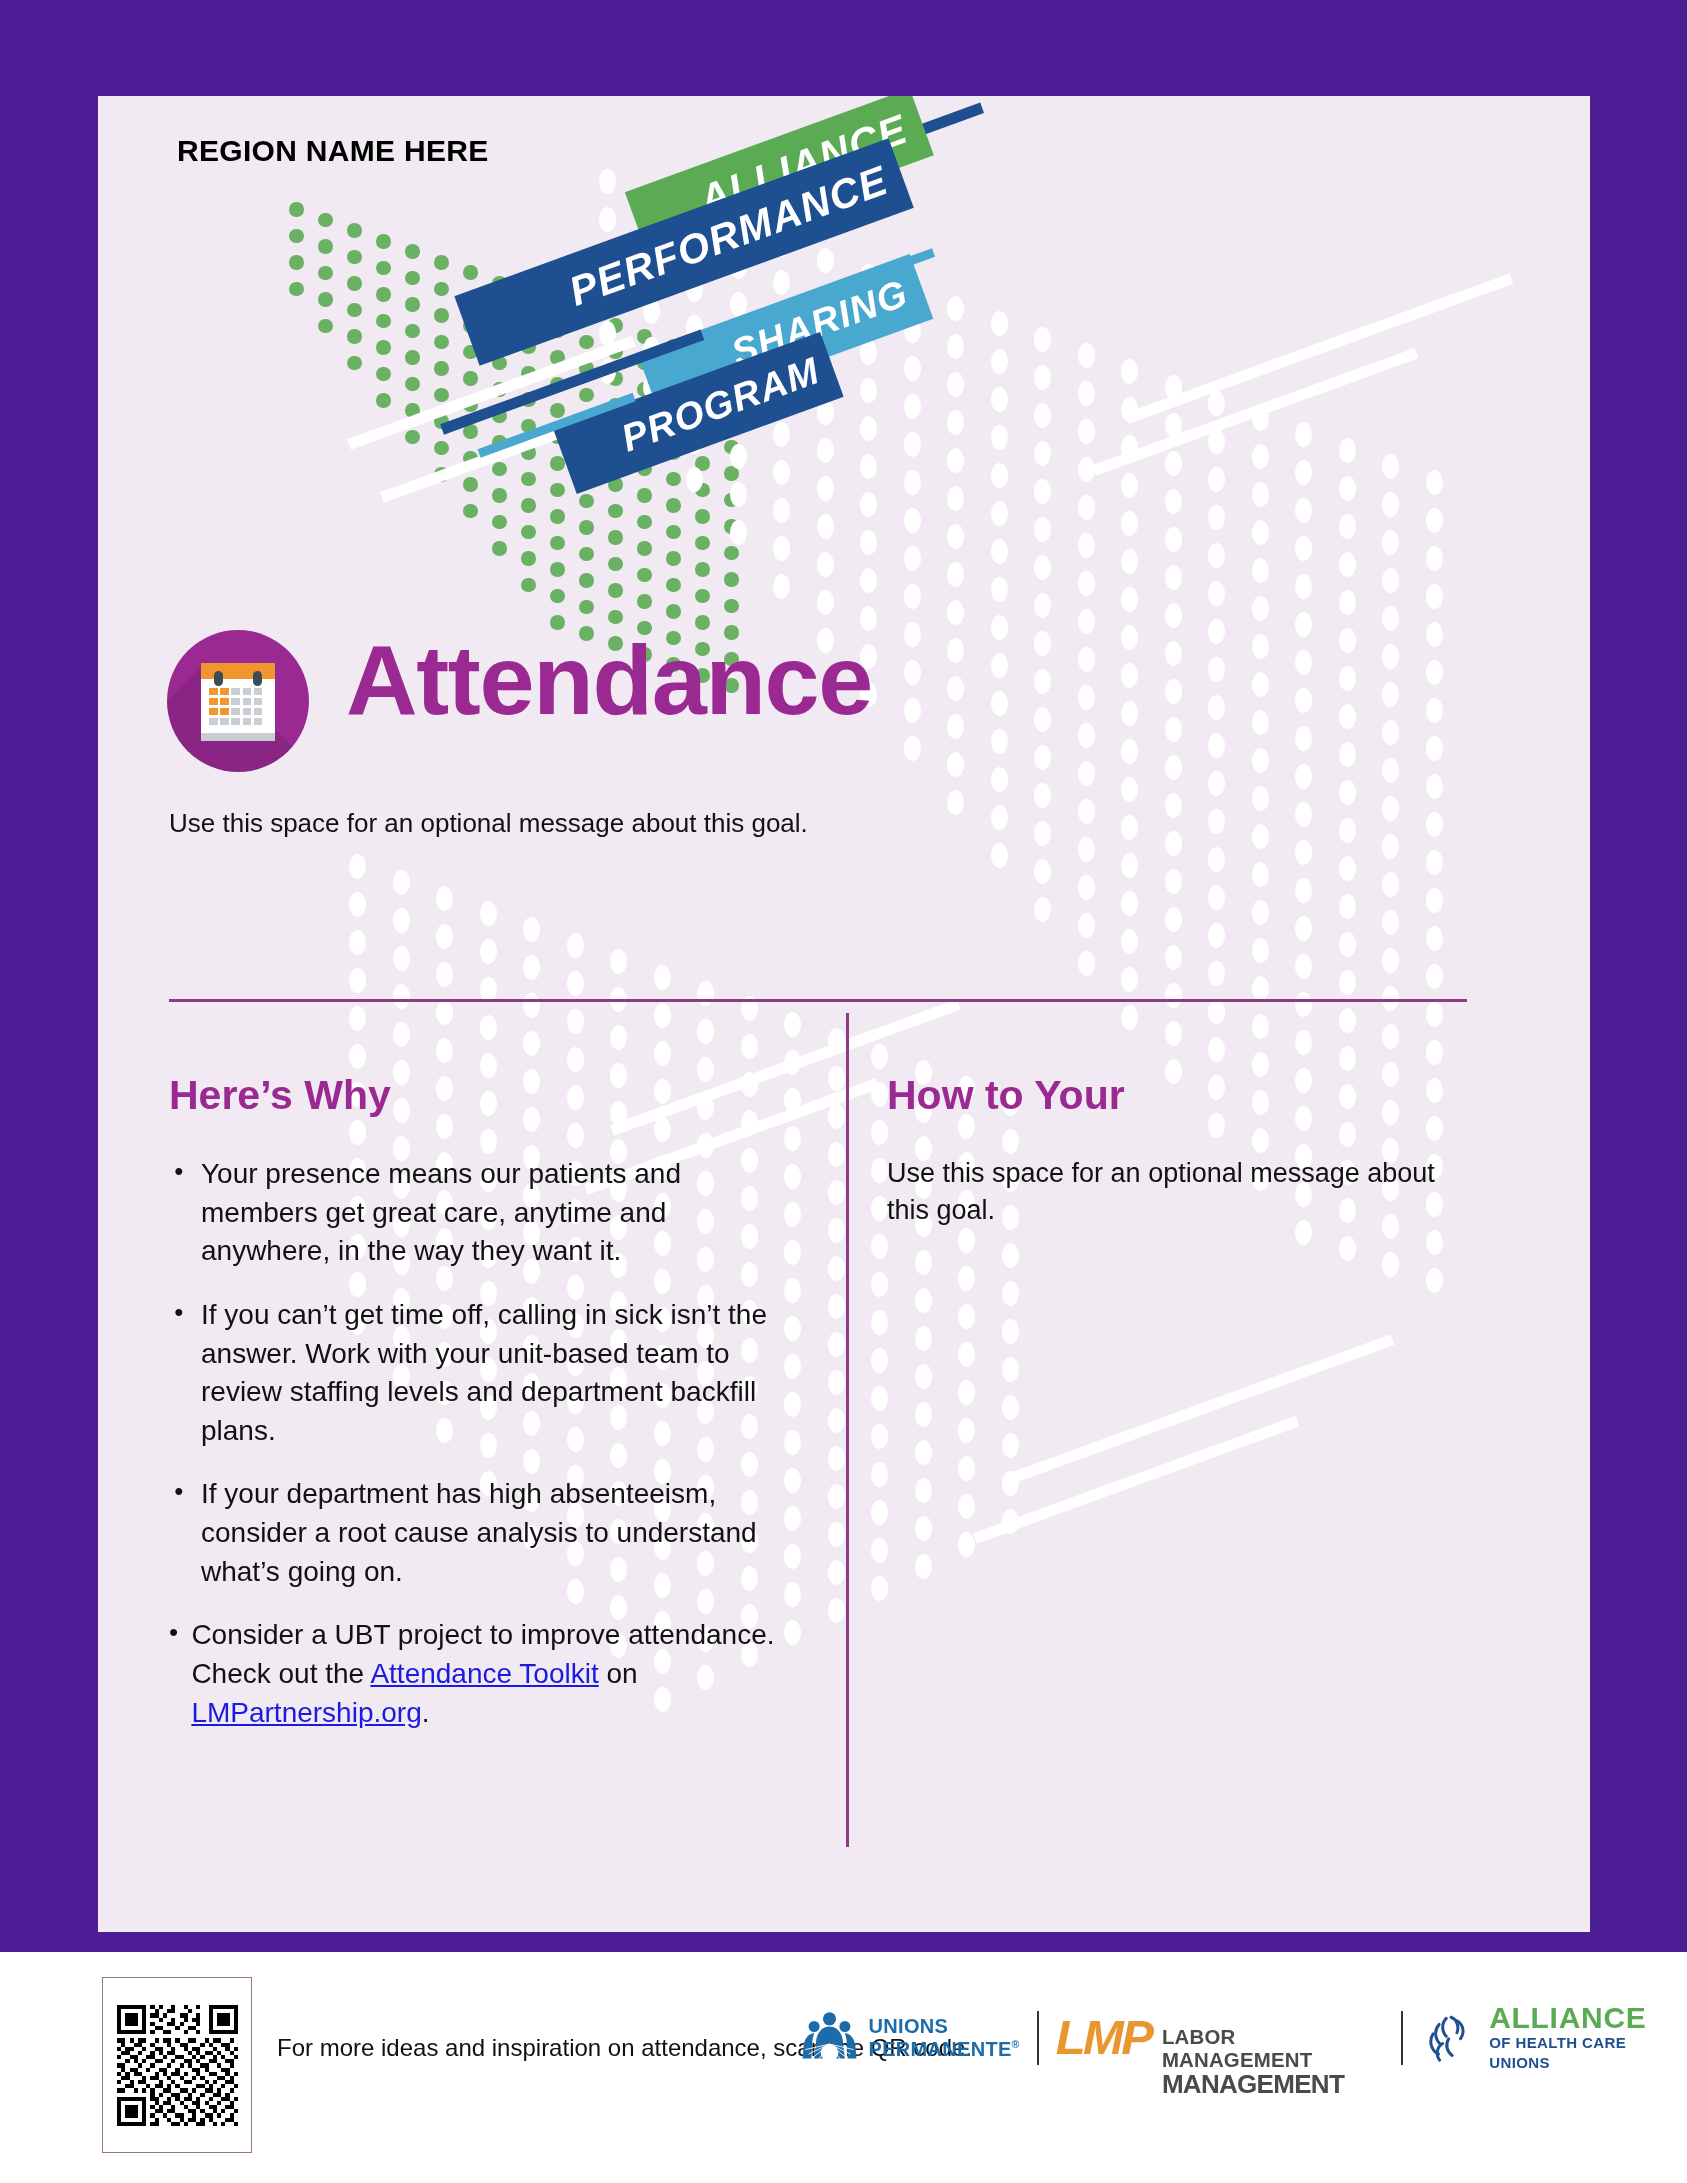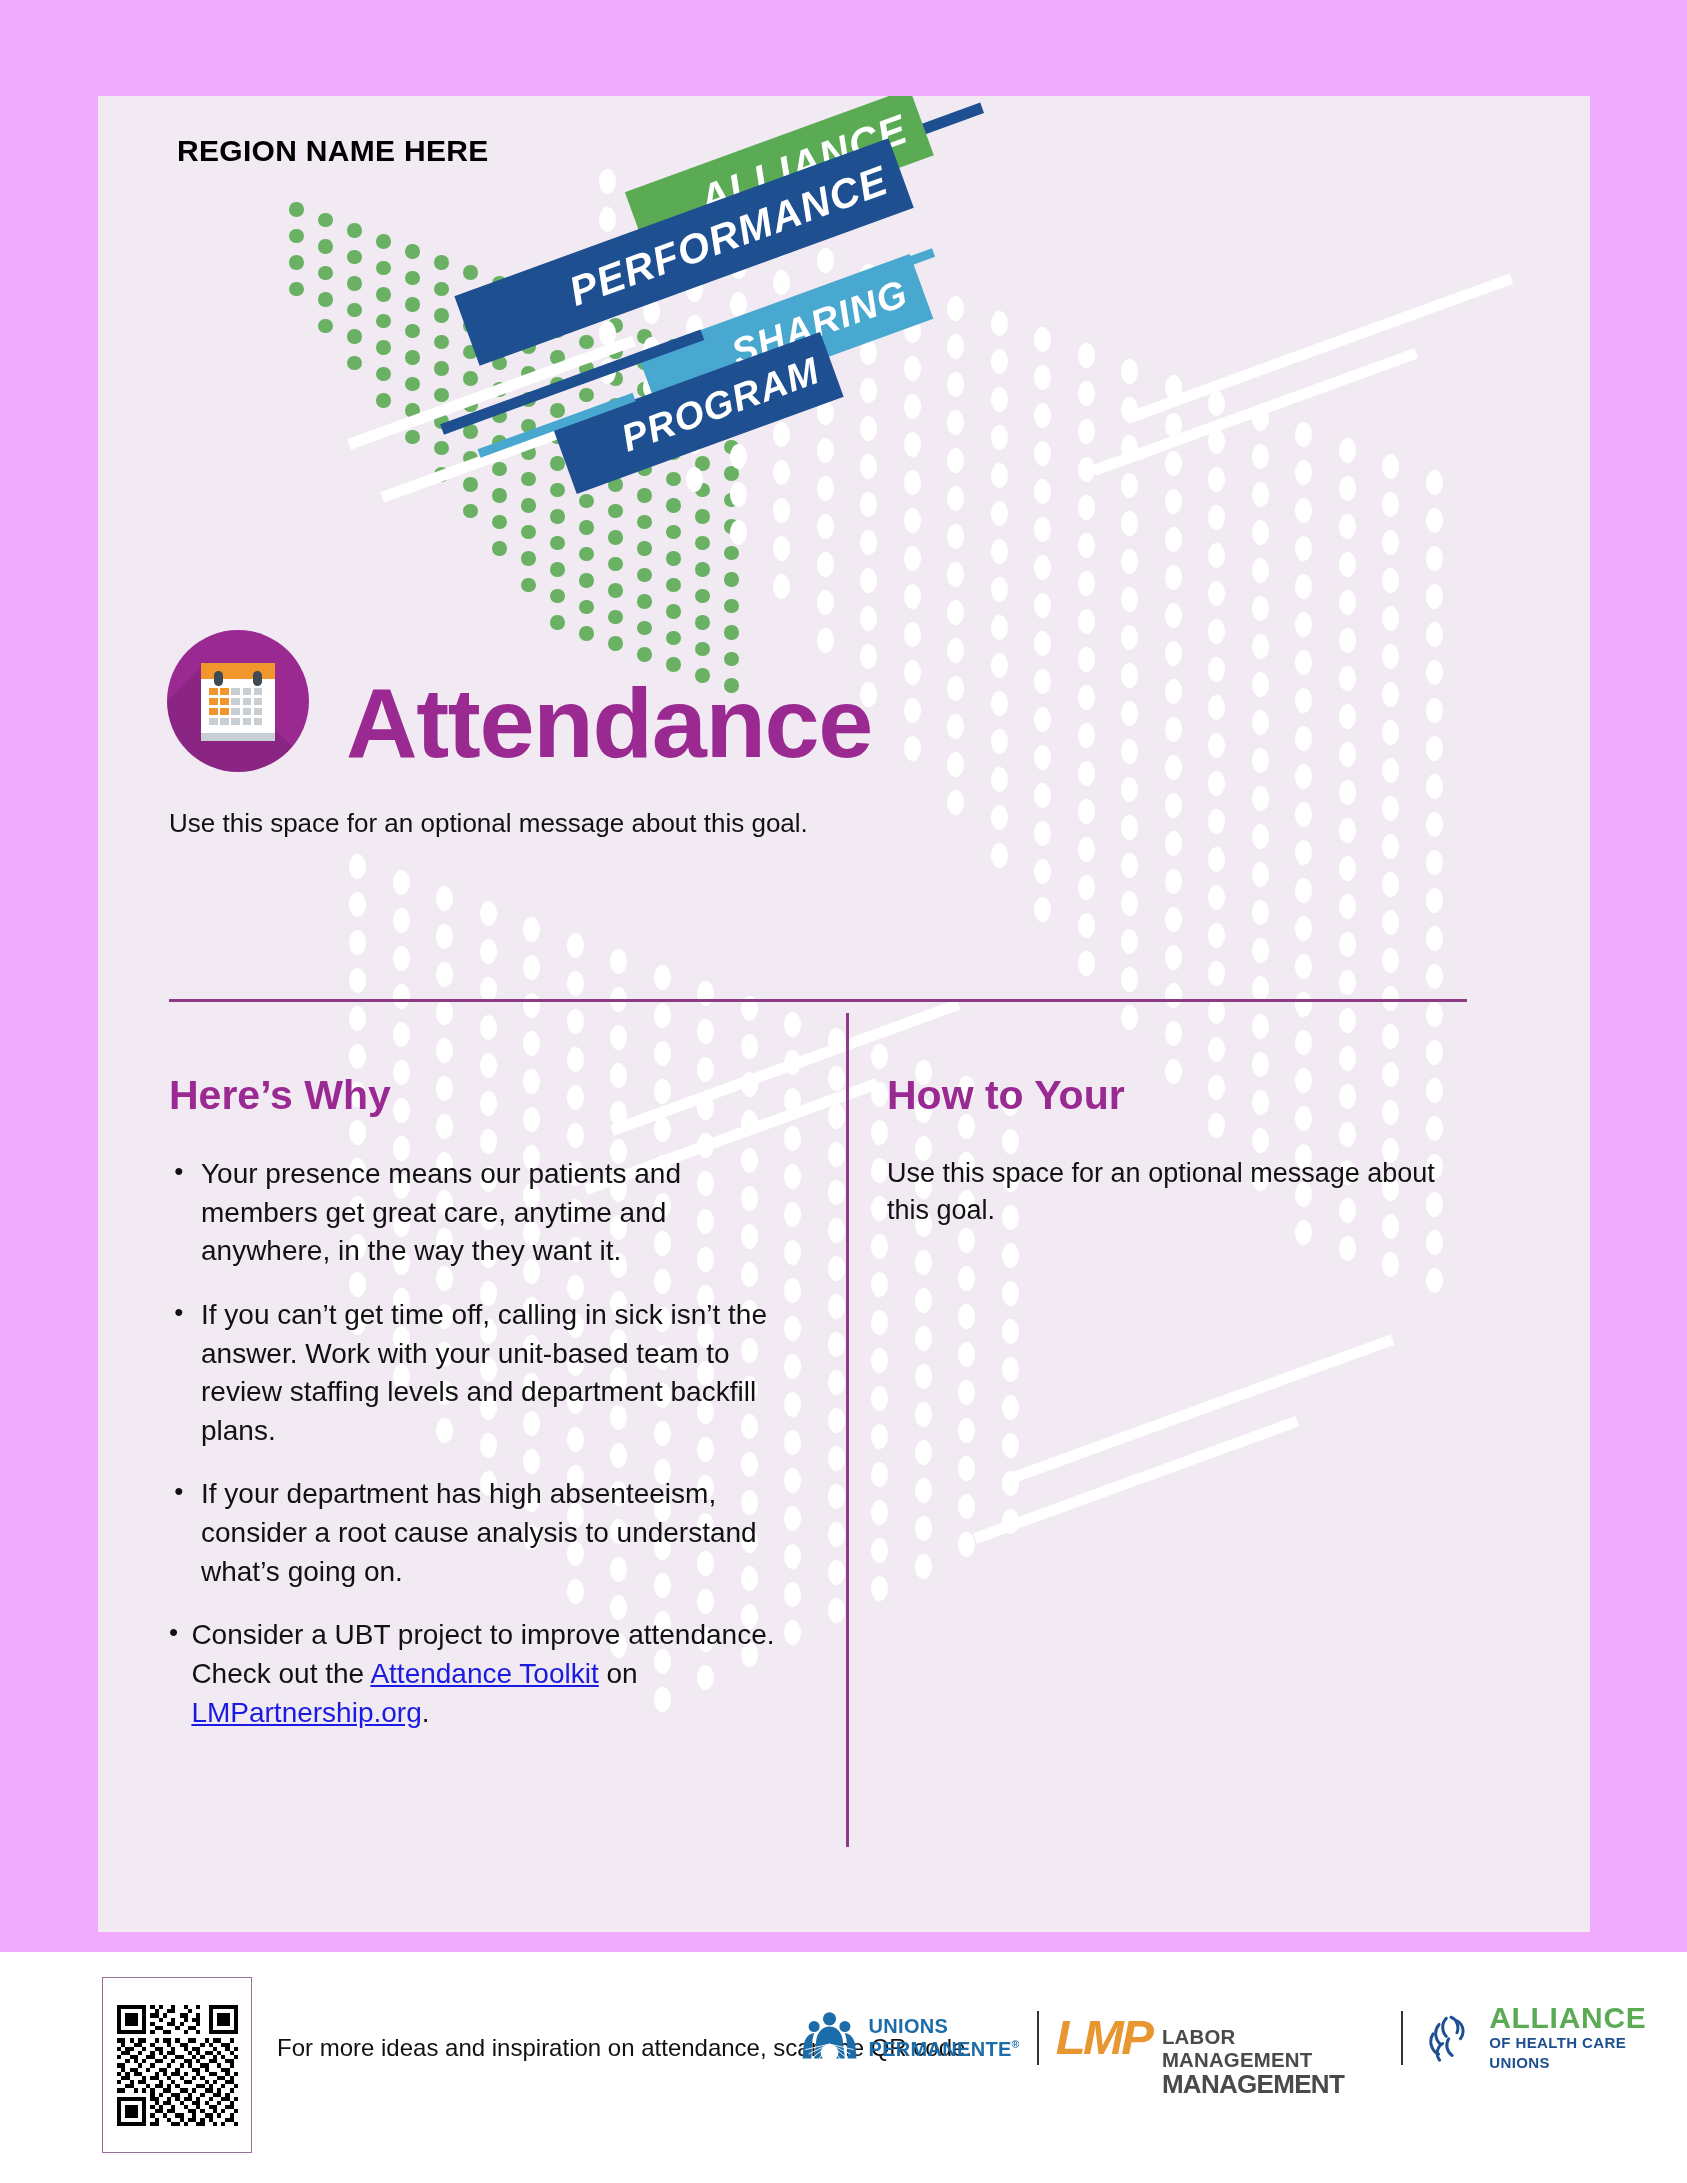--- a/index.html
+++ b/index.html
@@ -1,17 +1,17 @@
 <!DOCTYPE html>
 <html style="font-size:10.6px"><head>
 <meta charset="utf-8">
 <style>
   html,body{margin:0;padding:0;background:#ffffff;}
   body{width:1687px;height:2183px;font-family:"Liberation Sans",sans-serif;-webkit-font-smoothing:antialiased;}
-  #page{position:relative;width:1687px;height:2183px;overflow:hidden;background:#f0abfc;}
+  #page{position:relative;width:1687px;height:2183px;overflow:hidden;background:#4c1d95;}
 
   
   #panel{
     position:absolute;left:98px;top:96px;width:1492px;height:1836px;
     background:#f1eaf2;overflow:hidden;
   }
   
   .dotfield{position:absolute;pointer-events:none;}
   .dotfield .col{position:absolute;top:0;width:17px;}
   .dotfield .col i{display:block;width:17px;height:25px;border-radius:50%;background:#ffffff;margin-bottom:14.5px;}
@@ -26,21 +26,21 @@
     position:absolute;left:79px;top:38px;font-size:30px;font-weight:bold;color:#000;letter-spacing:0.3px;
   }
 
   
   #logo{position:absolute;left:422px;top:33px;width:659px;height:528px;}
   #logo .bar{position:absolute;color:#fff;font-weight:bold;font-style:italic;
     display:flex;align-items:center;letter-spacing:1.3px;white-space:nowrap;}
   #logo .rule{position:absolute;}
 
   
-  #goalrow{position:absolute;left:69px;top:534px;display:flex;align-items:flex-end;}
+  #goalrow{position:absolute;left:69px;top:534px;display:flex;align-items:flex-start;}
   #goalicon{position:relative;width:142px;height:142px;border-radius:50%;background:#9a2a92;
     box-shadow:none;overflow:hidden;flex:0 0 auto;}
   #goalicon .shade{position:absolute;left:28%;top:22%;width:130%;height:130%;background:rgba(0,0,0,.10);
     transform:rotate(45deg);transform-origin:top left;}
   #goalicon .cal{position:absolute;left:34px;top:33px;width:74px;height:78px;background:#fff;}
   #goalicon .cal .top{height:16px;background:#f0962c;}
   #goalicon .cal .ring{position:absolute;top:8px;width:8.6px;height:14.5px;border-radius:4.6px;background:#3e4a54;}
   #goalicon .cal .grid{position:absolute;left:8px;top:25px;width:61px;display:flex;flex-wrap:wrap;gap:2.6px;}
   #goalicon .cal .grid s{display:block;width:8.6px;height:7.3px;background:#c9ced3;}
   #goalicon .cal .grid s.o{background:#f0962c;}

